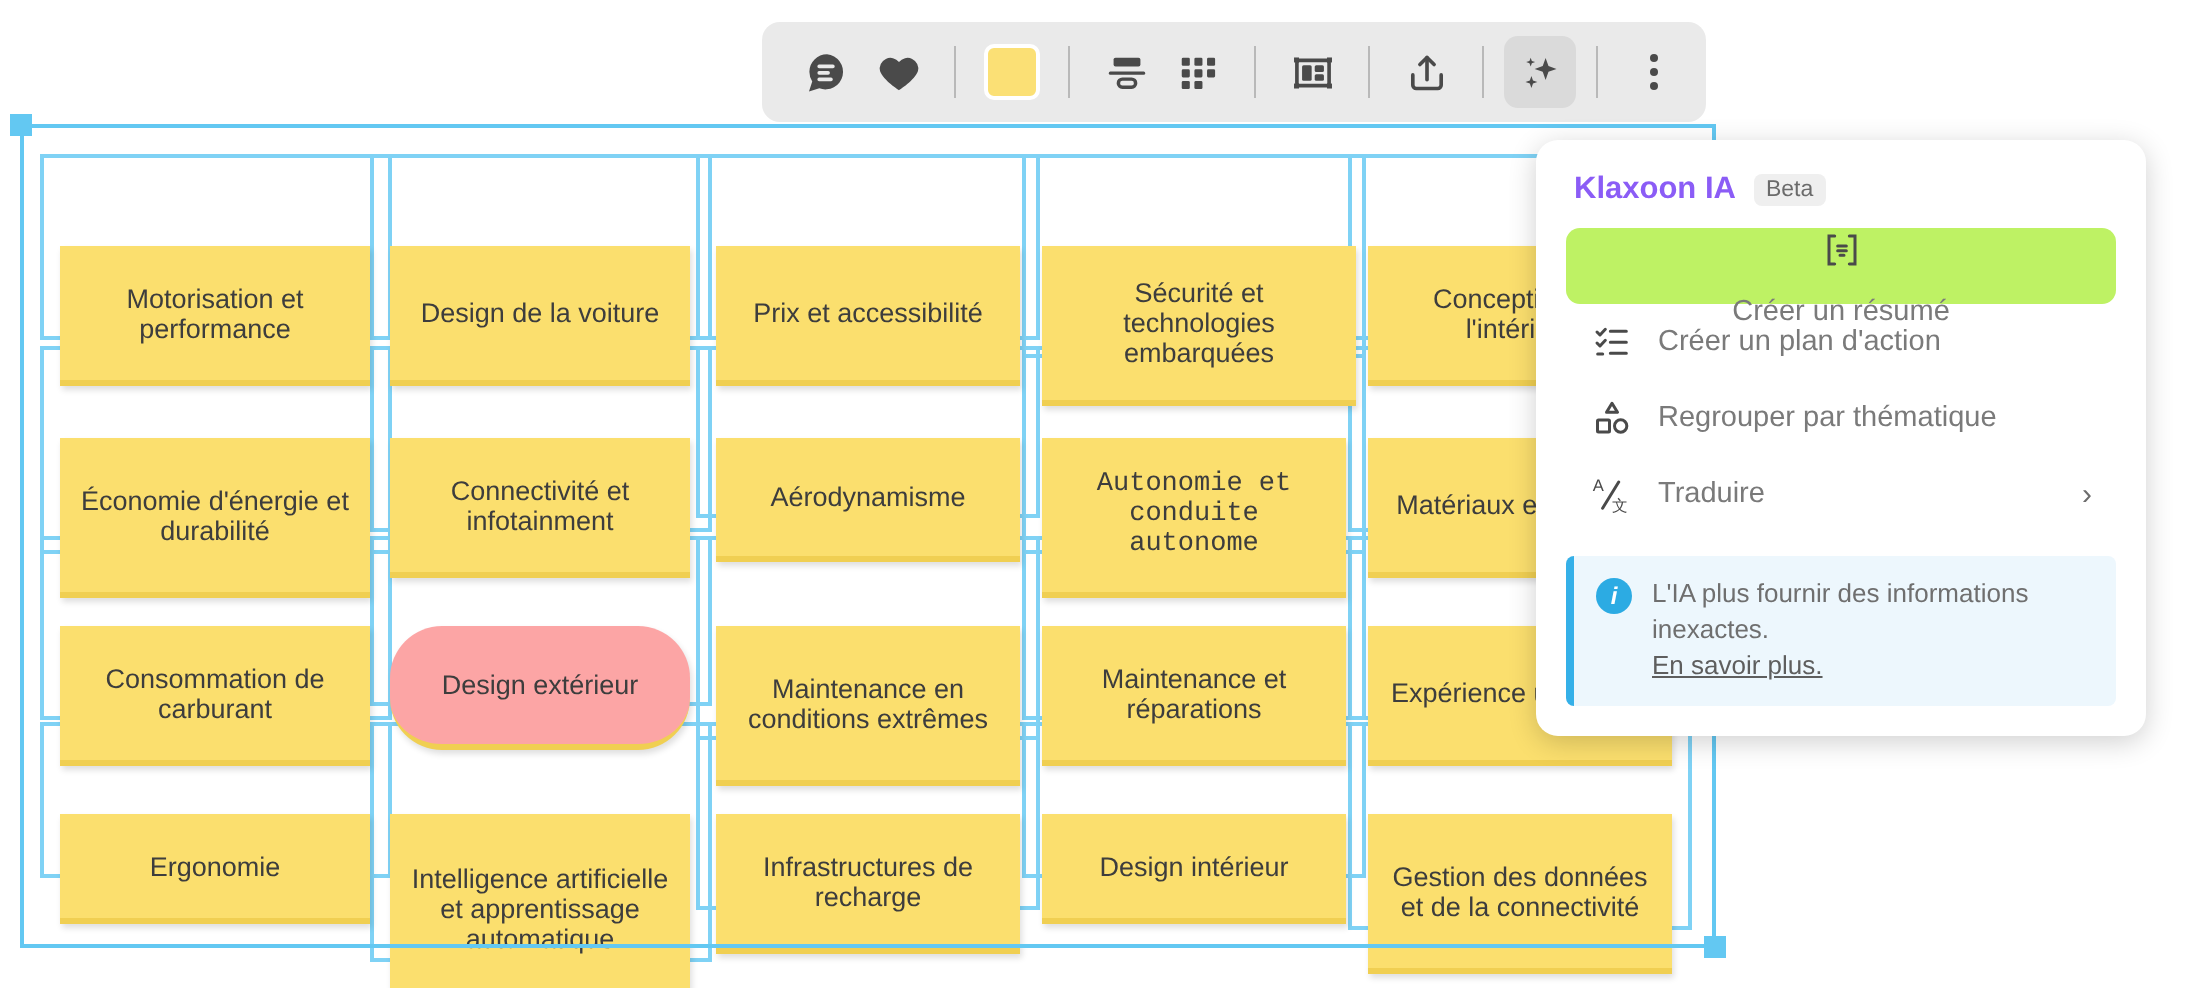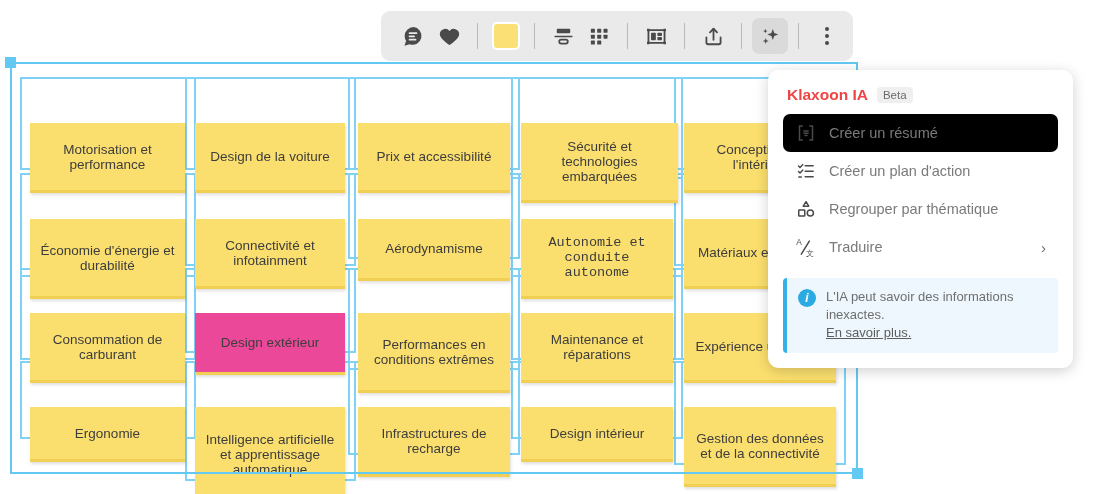--- a/index.html
+++ b/index.html
@@ -126,41 +126,41 @@
   }
   .panel-head {
     display: flex;
     align-items: center;
     gap: 9px;
     margin: 2px 0 10px 4px;
   }
   .panel-title {
     font-size: 15.5px;
     font-weight: bold;
-    color: #ef4444;
+    color: #8b5cf6;
   }
   .beta-badge {
     font-size: 11.5px;
     color: #6b6b6b;
     background: #efefef;
     border-radius: 4px;
     padding: 2px 6px;
   }
   .menu-item {
     display: flex;
     align-items: center;
     gap: 13px;
     height: 38px;
     padding: 0 12px;
     border-radius: 7px;
     cursor: pointer;
     color: #7a7a7a;
     font-size: 14.5px;
   }
-  .menu-item.hover { background: #000000; }
+  .menu-item.hover { background: #bef264; flex-direction: column; }
   .mi-icon {
     width: 21px;
     height: 21px;
     flex: none;
     display: flex;
     align-items: center;
     justify-content: center;
     color: #4a4a4a;
   }
   .mi-label { flex: 1; }
@@ -249,25 +249,25 @@
       </div>
       <div class="note" style="left: 521px; top: 184px; width: 152px; height: 80px; background: rgb(251, 223, 110); font-family: Liberation Mono, monospace;">
         <span>Autonomie et conduite autonome</span>
       </div>
       <div class="note" style="left: 684px; top: 184px; width: 152px; height: 70px; background: rgb(251, 223, 110);">
         <span>Matériaux et finitions</span>
       </div>
       <div class="note" style="left: 30px; top: 278px; width: 155px; height: 70px; background: rgb(251, 223, 110);">
         <span>Consommation de carburant</span>
       </div>
-      <div class="note" style="left: 195px; top: 278px; width: 150px; height: 62px; background: #ec4899;">
+      <div class="note" style="left: 195px; top: 278px; width: 150px; height: 62px; background: #fca5a5; border-radius: 26px;">
         <span>Design extérieur</span>
       </div>
       <div class="note" style="left: 358px; top: 278px; width: 152px; height: 80px; background: rgb(251, 223, 110);">
-        <span>Performances en conditions extrêmes</span>
+        <span>Maintenance en conditions extrêmes</span>
       </div>
       <div class="note" style="left: 521px; top: 278px; width: 152px; height: 70px; background: rgb(251, 223, 110);">
         <span>Maintenance et réparations</span>
       </div>
       <div class="note" style="left: 684px; top: 278px; width: 152px; height: 70px; background: rgb(251, 223, 110);">
         <span>Expérience utilisateur</span>
       </div>
       <div class="note" style="left: 30px; top: 372px; width: 155px; height: 55px; background: rgb(251, 223, 110);">
         <span>Ergonomie</span>
       </div>
@@ -414,20 +414,20 @@
               <text x="12.5" y="21.2" font-size="9" font-family="Liberation Sans, sans-serif" fill="#4a4a4a" stroke="none">文</text>
             </svg>
           </span>
           <span class="mi-label">Traduire</span>
           <span class="mi-chevron">›</span>
         </div>
       </div>
     <div class="info-box">
       <div class="info-icon">i</div>
       <div class="info-text">
-        <span>L'IA peut savoir des informations inexactes.</span>
+        <span>L'IA plus fournir des informations inexactes.</span>
         <br>
         <span class="info-link">En savoir plus.</span>
       </div>
     </div>
   </div>
 
 </div>
 
 </body></html>

